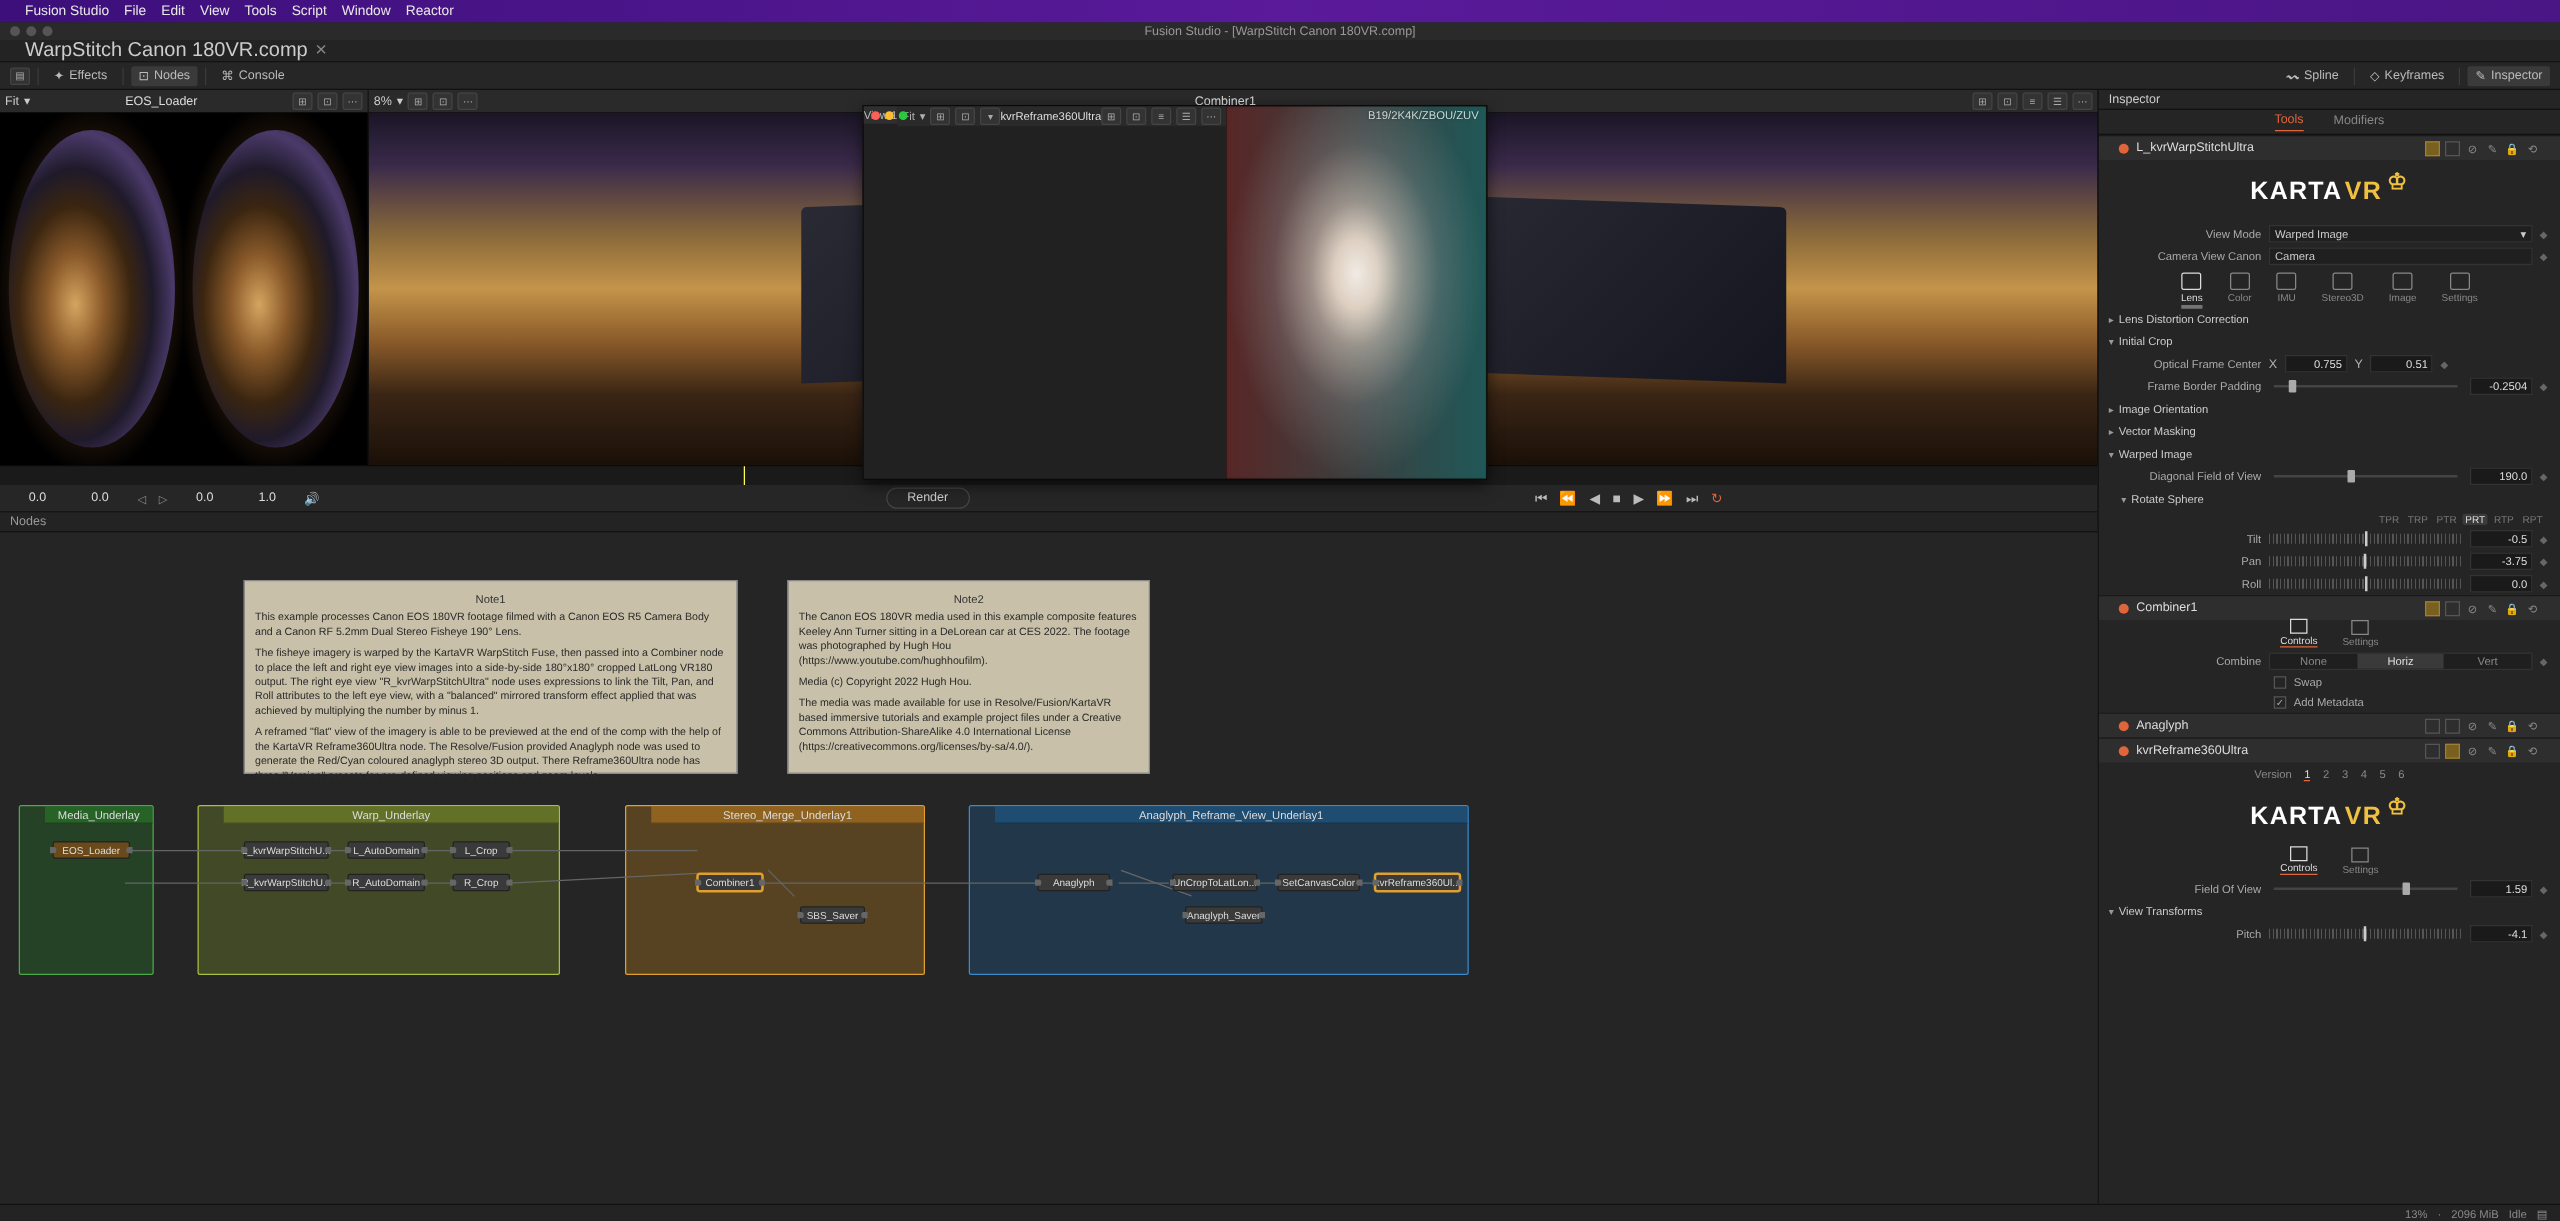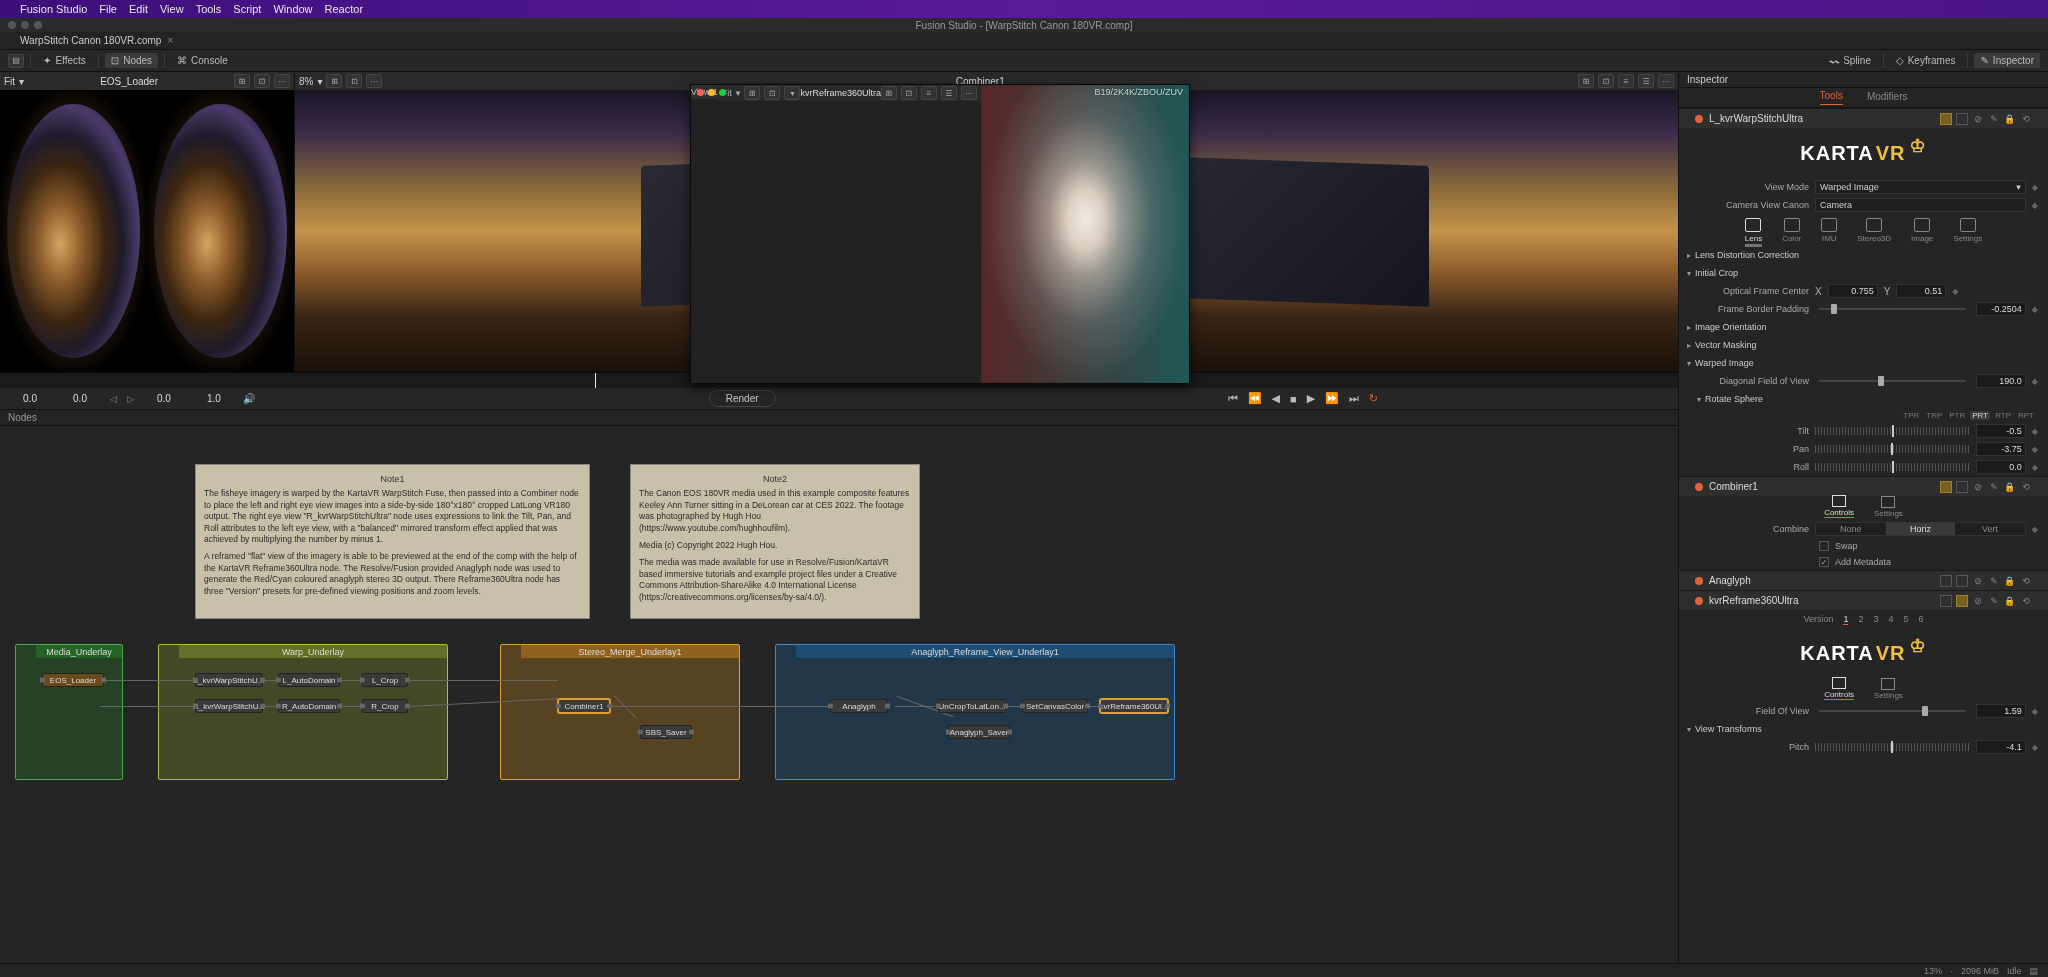--- a/index.html
+++ b/index.html
@@ -9,21 +9,21 @@
 .macos-menubar { height: 18px; background: linear-gradient(90deg, #3c0f7a 0%, #5a1a9a 50%, #4a1585 100%); display: flex; align-items: center; padding: 0 8px; gap: 12px; color: #e8e8e8; font-size: 11px; }
 .macos-menubar .apple { font-size: 13px; }
 
 
 .titlebar { height: 14px; background: #2a2a2a; display: flex; align-items: center; justify-content: center; color: #999; font-size: 10px; position: relative; }
 .titlebar .dots { position: absolute; left: 8px; display: flex; gap: 5px; }
 .titlebar .dot { width: 8px; height: 8px; border-radius: 50%; background: #555; }
 
 
 .tabrow { height: 18px; background: #232323; display: flex; align-items: center; padding: 0 10px; border-bottom: 1px solid #111; }
-.tab { padding: 0 10px; color: #ccc; font-size: 10px; display: flex; align-items: center; gap: 6px; }
+.tab { padding: 0 10px; color: #ccc; font-size: 16px; display: flex; align-items: center; gap: 6px; }
 .tab .close { color: #888; }
 
 
 .toolbar { height: 22px; background: #262626; display: flex; align-items: center; padding: 0 8px; gap: 6px; border-bottom: 1px solid #111; justify-content: space-between; }
 .toolbar-left, .toolbar-right { display: flex; align-items: center; gap: 6px; }
 .tool-btn { display: flex; align-items: center; gap: 4px; padding: 2px 6px; color: #bbb; font-size: 10px; border-radius: 2px; }
 .tool-btn.active { background: #3a3a3a; }
 .tool-sep { width: 1px; height: 14px; background: #3a3a3a; }
 
 
@@ -298,20 +298,21 @@
       </div>
       <div style="width:280px"></div>
     </div>
 
     <div class="nodes-label">Nodes</div>
 
     <div class="flow-area">
 
       <div class="note-box" style="left:195px; top:38px; width:395px; height:155px">
         <div class="note-title">Note1</div>
+        <p>This example processes Canon EOS 180VR footage filmed with a Canon EOS R5 Camera Body and a Canon RF 5.2mm Dual Stereo Fisheye 190° Lens.</p>
         <p>The fisheye imagery is warped by the KartaVR WarpStitch Fuse, then passed into a Combiner node to place the left and right eye view images into a side-by-side 180°x180° cropped LatLong VR180 output. The right eye view "R_kvrWarpStitchUltra" node uses expressions to link the Tilt, Pan, and Roll attributes to the left eye view, with a "balanced" mirrored transform effect applied that was achieved by multiplying the number by minus 1.</p>
         <p>A reframed "flat" view of the imagery is able to be previewed at the end of the comp with the help of the KartaVR Reframe360Ultra node. The Resolve/Fusion provided Anaglyph node was used to generate the Red/Cyan coloured anaglyph stereo 3D output. There Reframe360Ultra node has three "Version" presets for pre-defined viewing positions and zoom levels.</p>
       </div>
       <div class="note-box" style="left:630px; top:38px; width:290px; height:155px">
         <div class="note-title">Note2</div>
         <p>The Canon EOS 180VR media used in this example composite features Keeley Ann Turner sitting in a DeLorean car at CES 2022. The footage was photographed by Hugh Hou (https://www.youtube.com/hughhoufilm).</p>
         <p>Media (c) Copyright 2022 Hugh Hou.</p>
         <p>The media was made available for use in Resolve/Fusion/KartaVR based immersive tutorials and example project files under a Creative Commons Attribution-ShareAlike 4.0 International License (https://creativecommons.org/licenses/by-sa/4.0/).</p>
       </div>
 

